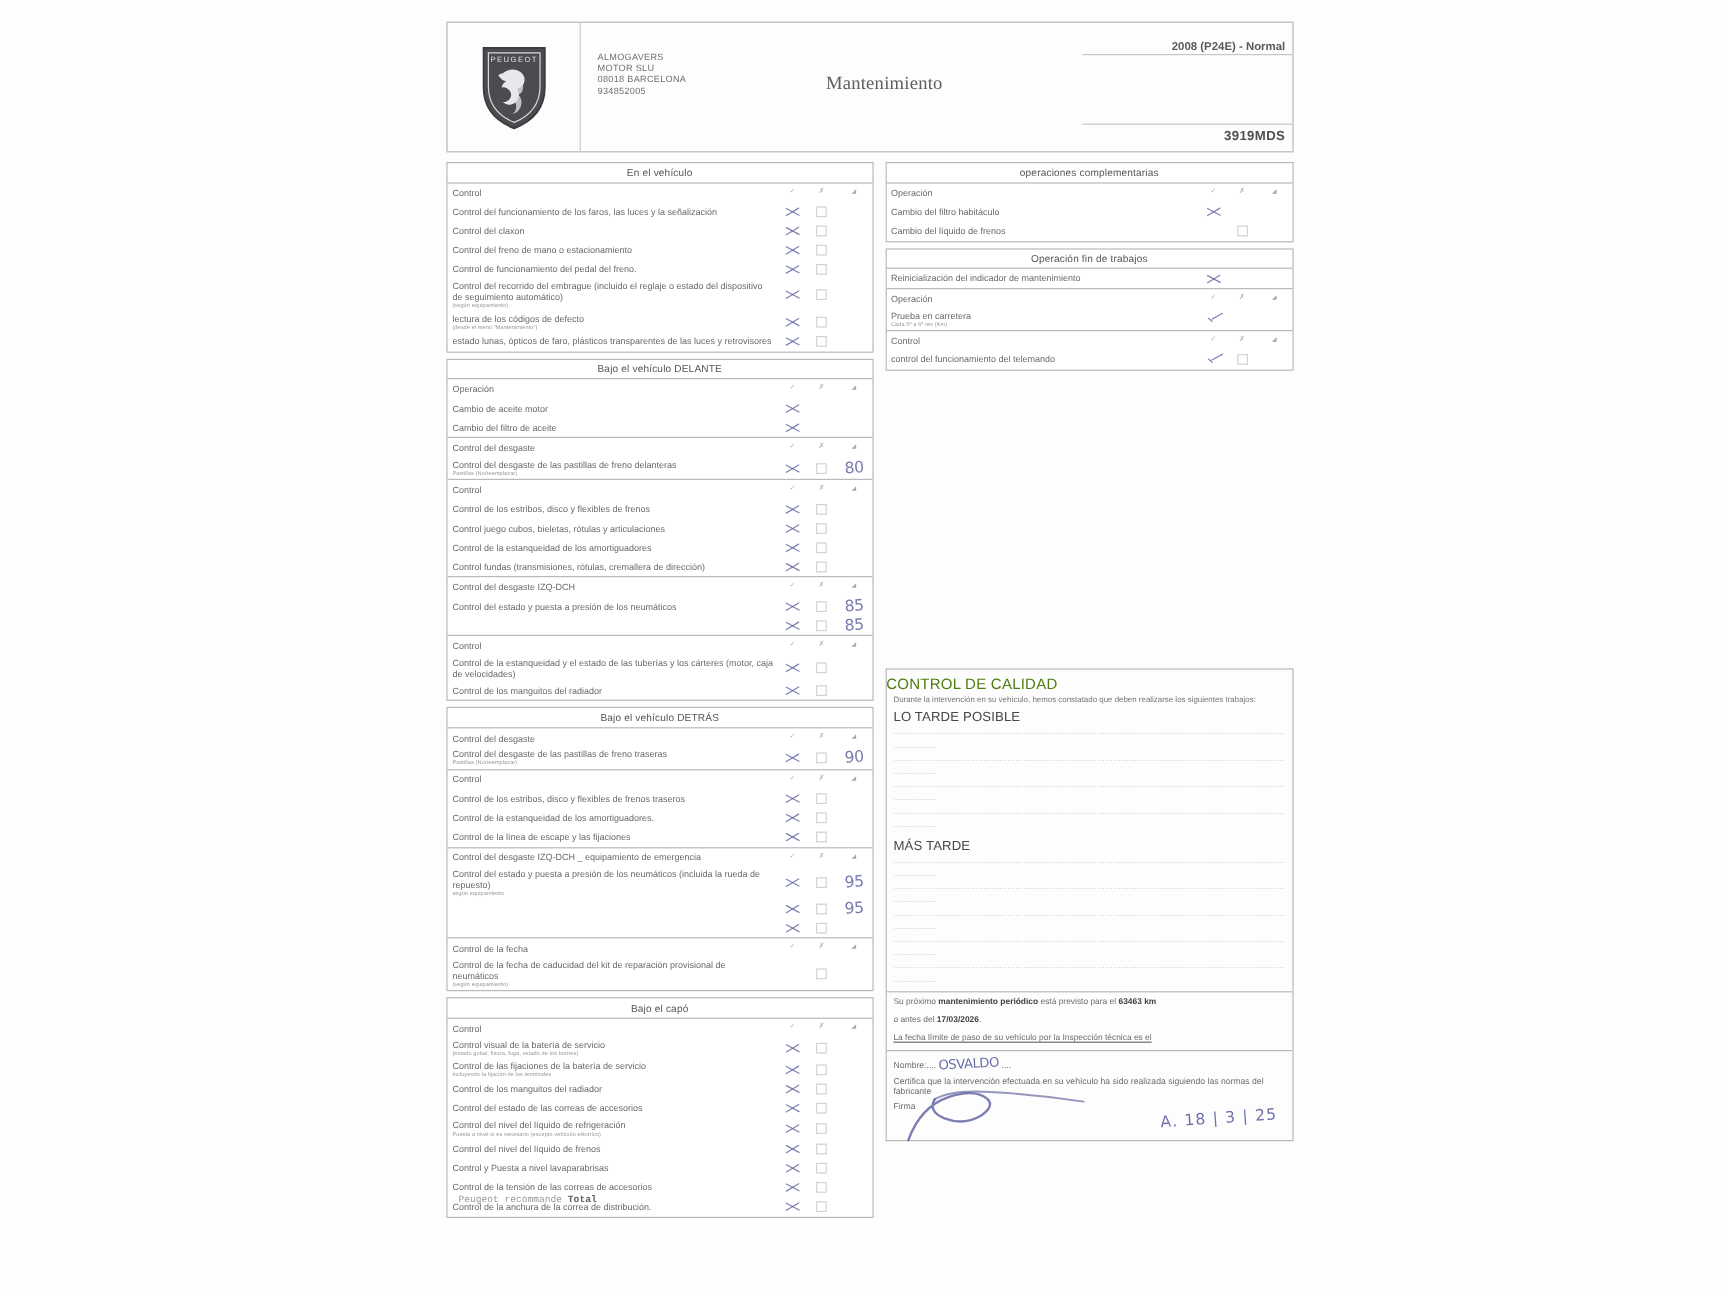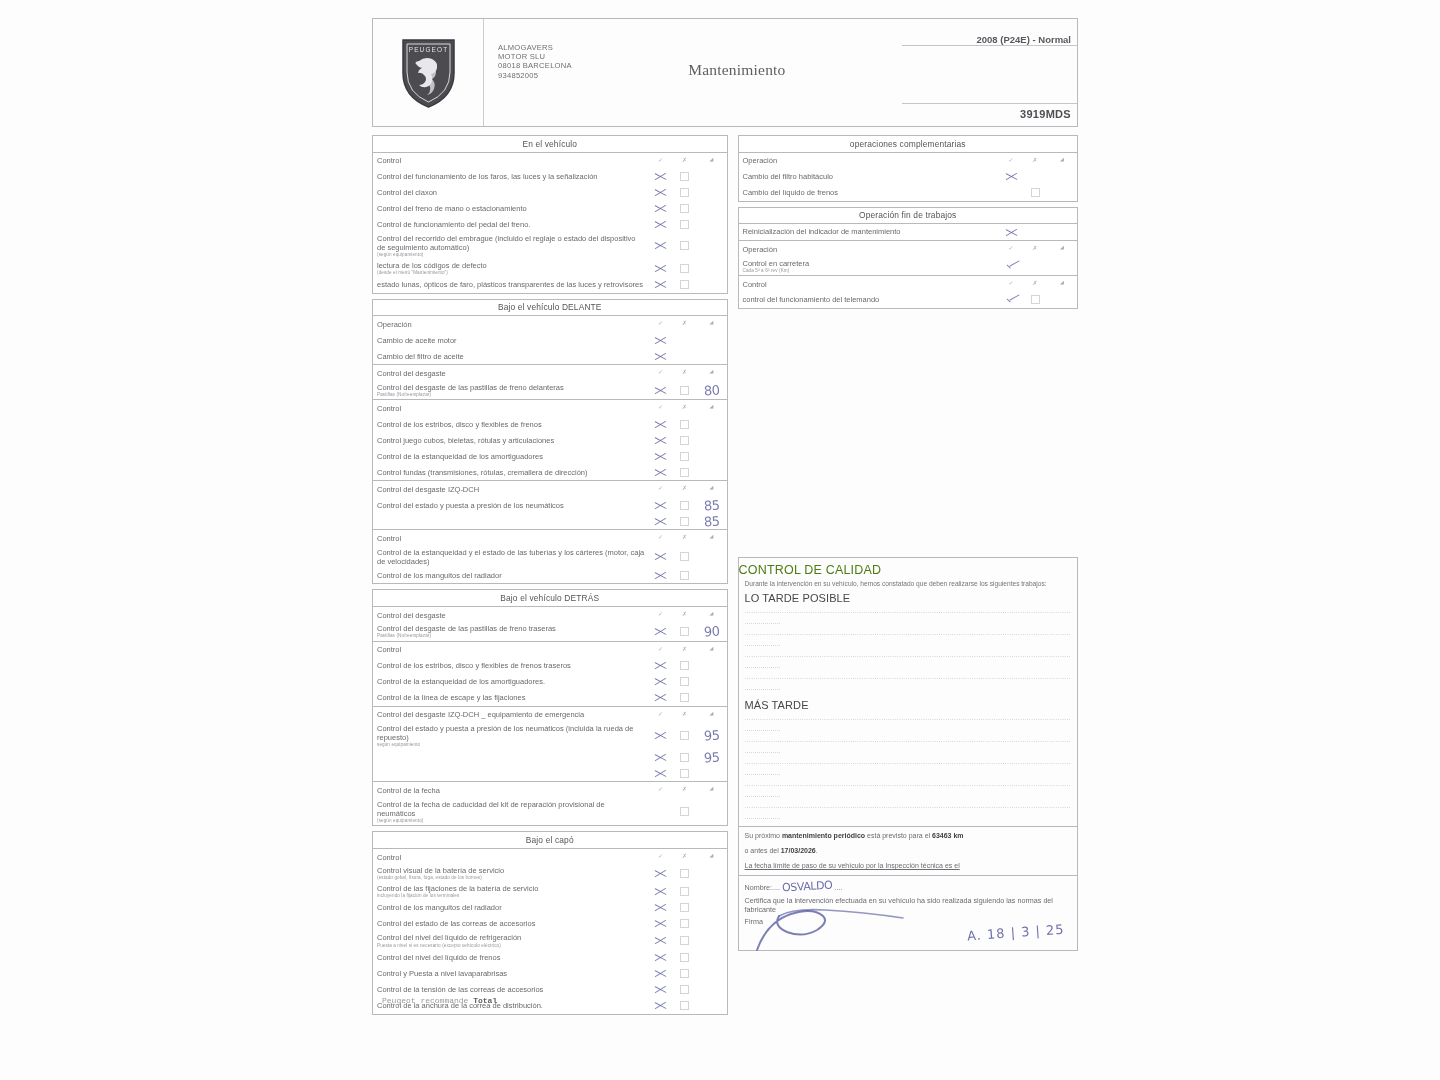--- a/index.html
+++ b/index.html
@@ -936,21 +936,21 @@
                   </div>
                   <div class="cell">
                     <span class="tickhdr">✗</span>
                   </div>
                   <div class="cell val">
                     <span class="tinymark">◢</span>
                   </div>
                 </div>
               </div>
               <div class="row">
-                <div class="lbl"><span>Control en carretera</span><span class="sub">Cada 5ª a 6ª&nbsp;rev (Km)</span></div>
+                <div class="lbl"><span>Prueba en carretera</span><span class="sub">Cada 5ª a 6ª&nbsp;rev (Km)</span></div>
                 <div class="marks">
                   <div class="cell">
                     <span class="ck"></span>
                   </div>
                   <div class="cell"></div>
                   <div class="cell val"></div>
                 </div>
               </div>
             </div>
             <div class="grp">

